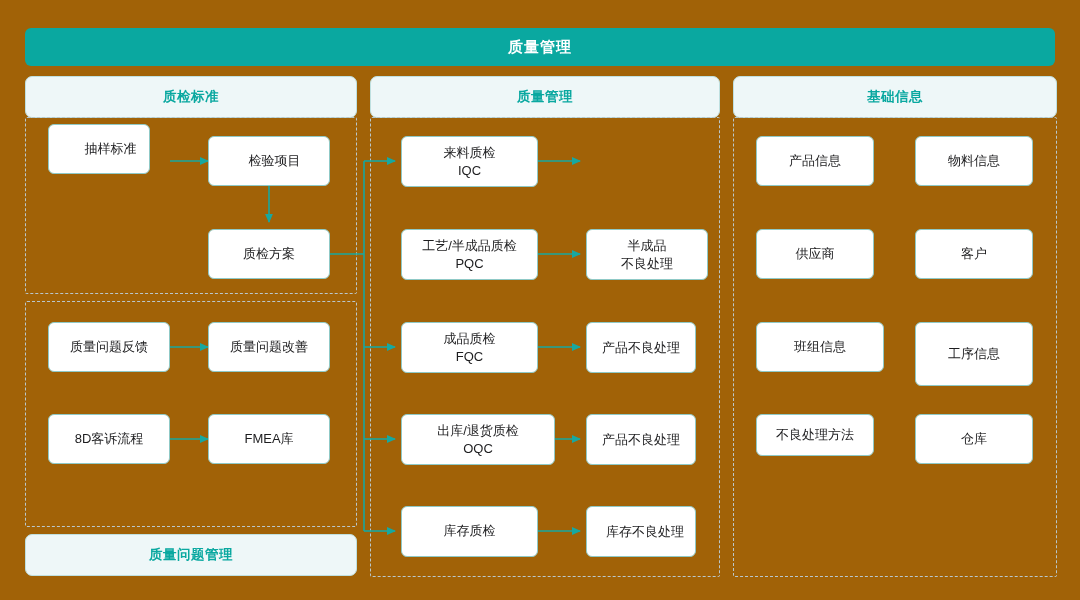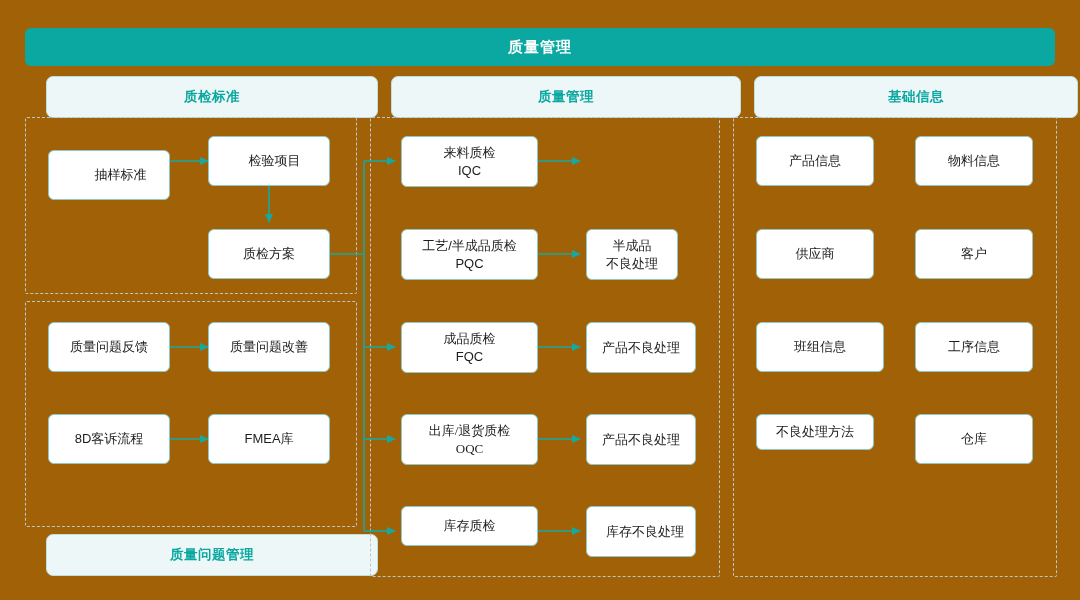--- a/index.html
+++ b/index.html
@@ -47,21 +47,20 @@
     background: #eef7f8;
     border: 1px solid #bfe0e0;
     border-radius: 7px;
     display: flex;
     align-items: center;
     justify-content: center;
     color: #0aa8a0;
     font-size: 13.5px;
     font-weight: bold;
     letter-spacing: .5px;
-    margin-left: 21px;
   }
   .sec-head.h-left   { left: 25px;  top: 76px; width: 330px; }
   .sec-head.h-mid    { left: 370px; top: 76px; width: 348px; }
   .sec-head.h-right  { left: 733px; top: 76px; width: 322px; }
   .sec-head.h-footer { left: 25px;  top: 534px; width: 330px; }
 
   
   .panel {
     position: absolute;
     border: 1px dashed #b9c7cc;
@@ -154,21 +153,21 @@
       <line x1="538" y1="347" x2="580" y2="347" marker-end="url(#ah)"></line>
       <line x1="538" y1="439" x2="580" y2="439" marker-end="url(#ah)"></line>
       <line x1="538" y1="531" x2="580" y2="531" marker-end="url(#ah)"></line>
 
       <line x1="170" y1="347" x2="208" y2="347" marker-end="url(#ah)"></line>
 
       <line x1="170" y1="439" x2="208" y2="439" marker-end="url(#ah)"></line>
     </g>
   </svg>
 
-  <div class="box" style="left:48px; top:150px; width:122px; height:50px;padding-left:23px;">
+  <div class="box" style="left:48px; top:124px; width:102px; height:50px;padding-left:23px;">
     <span>抽样标准</span>
   </div>
   <div class="box" style="left:208px; top:136px; width:122px; height:50px;padding-left:11px;">
     <span>检验项目</span>
   </div>
   <div class="box" style="left:208px; top:229px; width:122px; height:50px;">
     <span>质检方案</span>
   </div>
 
   <div class="box" style="left:48px; top:322px; width:122px; height:50px;">
@@ -189,29 +188,29 @@
     <span class="l2">IQC</span>
   </div>
   <div class="box" style="left:401px; top:229px; width:137px; height:51px;">
     <span class="l1">工艺/半成品质检</span>
     <span class="l2">PQC</span>
   </div>
   <div class="box" style="left:401px; top:322px; width:137px; height:51px;">
     <span class="l1">成品质检</span>
     <span class="l2">FQC</span>
   </div>
-  <div class="box" style="left:401px; top:414px; width:137px; height:51px;font-family:Liberation Serif, serif;">
+  <div class="box" style="left:401px; top:414px; width:154px; height:51px;">
     <span class="l1">出库/退货质检</span>
     <span class="l2">OQC</span>
   </div>
-  <div class="box" style="left:401px; top:506px; width:137px; height:40px;">
+  <div class="box" style="left:401px; top:506px; width:137px; height:51px;font-family:Liberation Mono, monospace;">
     <span class="l1">库存质检</span>
   </div>
 
-  <div class="box" style="left:586px; top:229px; width:92px; height:51px;">
+  <div class="box" style="left:586px; top:229px; width:122px; height:51px;">
     <span class="l1">半成品</span>
     <span class="l2">不良处理</span>
   </div>
   <div class="box" style="left:586px; top:322px; width:110px; height:51px;">
     <span class="l1">产品不良处理</span>
   </div>
   <div class="box" style="left:586px; top:414px; width:110px; height:51px;">
     <span class="l1">产品不良处理</span>
   </div>
   <div class="box" style="left:586px; top:506px; width:110px; height:51px;padding-left:8px;">
@@ -226,23 +225,23 @@
   </div>
   <div class="box" style="left:756px; top:229px; width:118px; height:50px;">
     <span>供应商</span>
   </div>
   <div class="box" style="left:915px; top:229px; width:118px; height:50px;">
     <span>客户</span>
   </div>
   <div class="box" style="left:756px; top:322px; width:128px; height:50px;">
     <span>班组信息</span>
   </div>
-  <div class="box" style="left:915px; top:322px; width:118px; height:50px;">
+  <div class="box" style="left:915px; top:322px; width:118px; height:64px;">
     <span>工序信息</span>
   </div>
-  <div class="box" style="left:756px; top:414px; width:118px; height:36px;">
+  <div class="box" style="left:756px; top:414px; width:118px; height:42px;">
     <span>不良处理方法</span>
   </div>
   <div class="box" style="left:915px; top:414px; width:118px; height:50px;">
     <span>仓库</span>
   </div>
 
 </div>
 
 </body></html>

